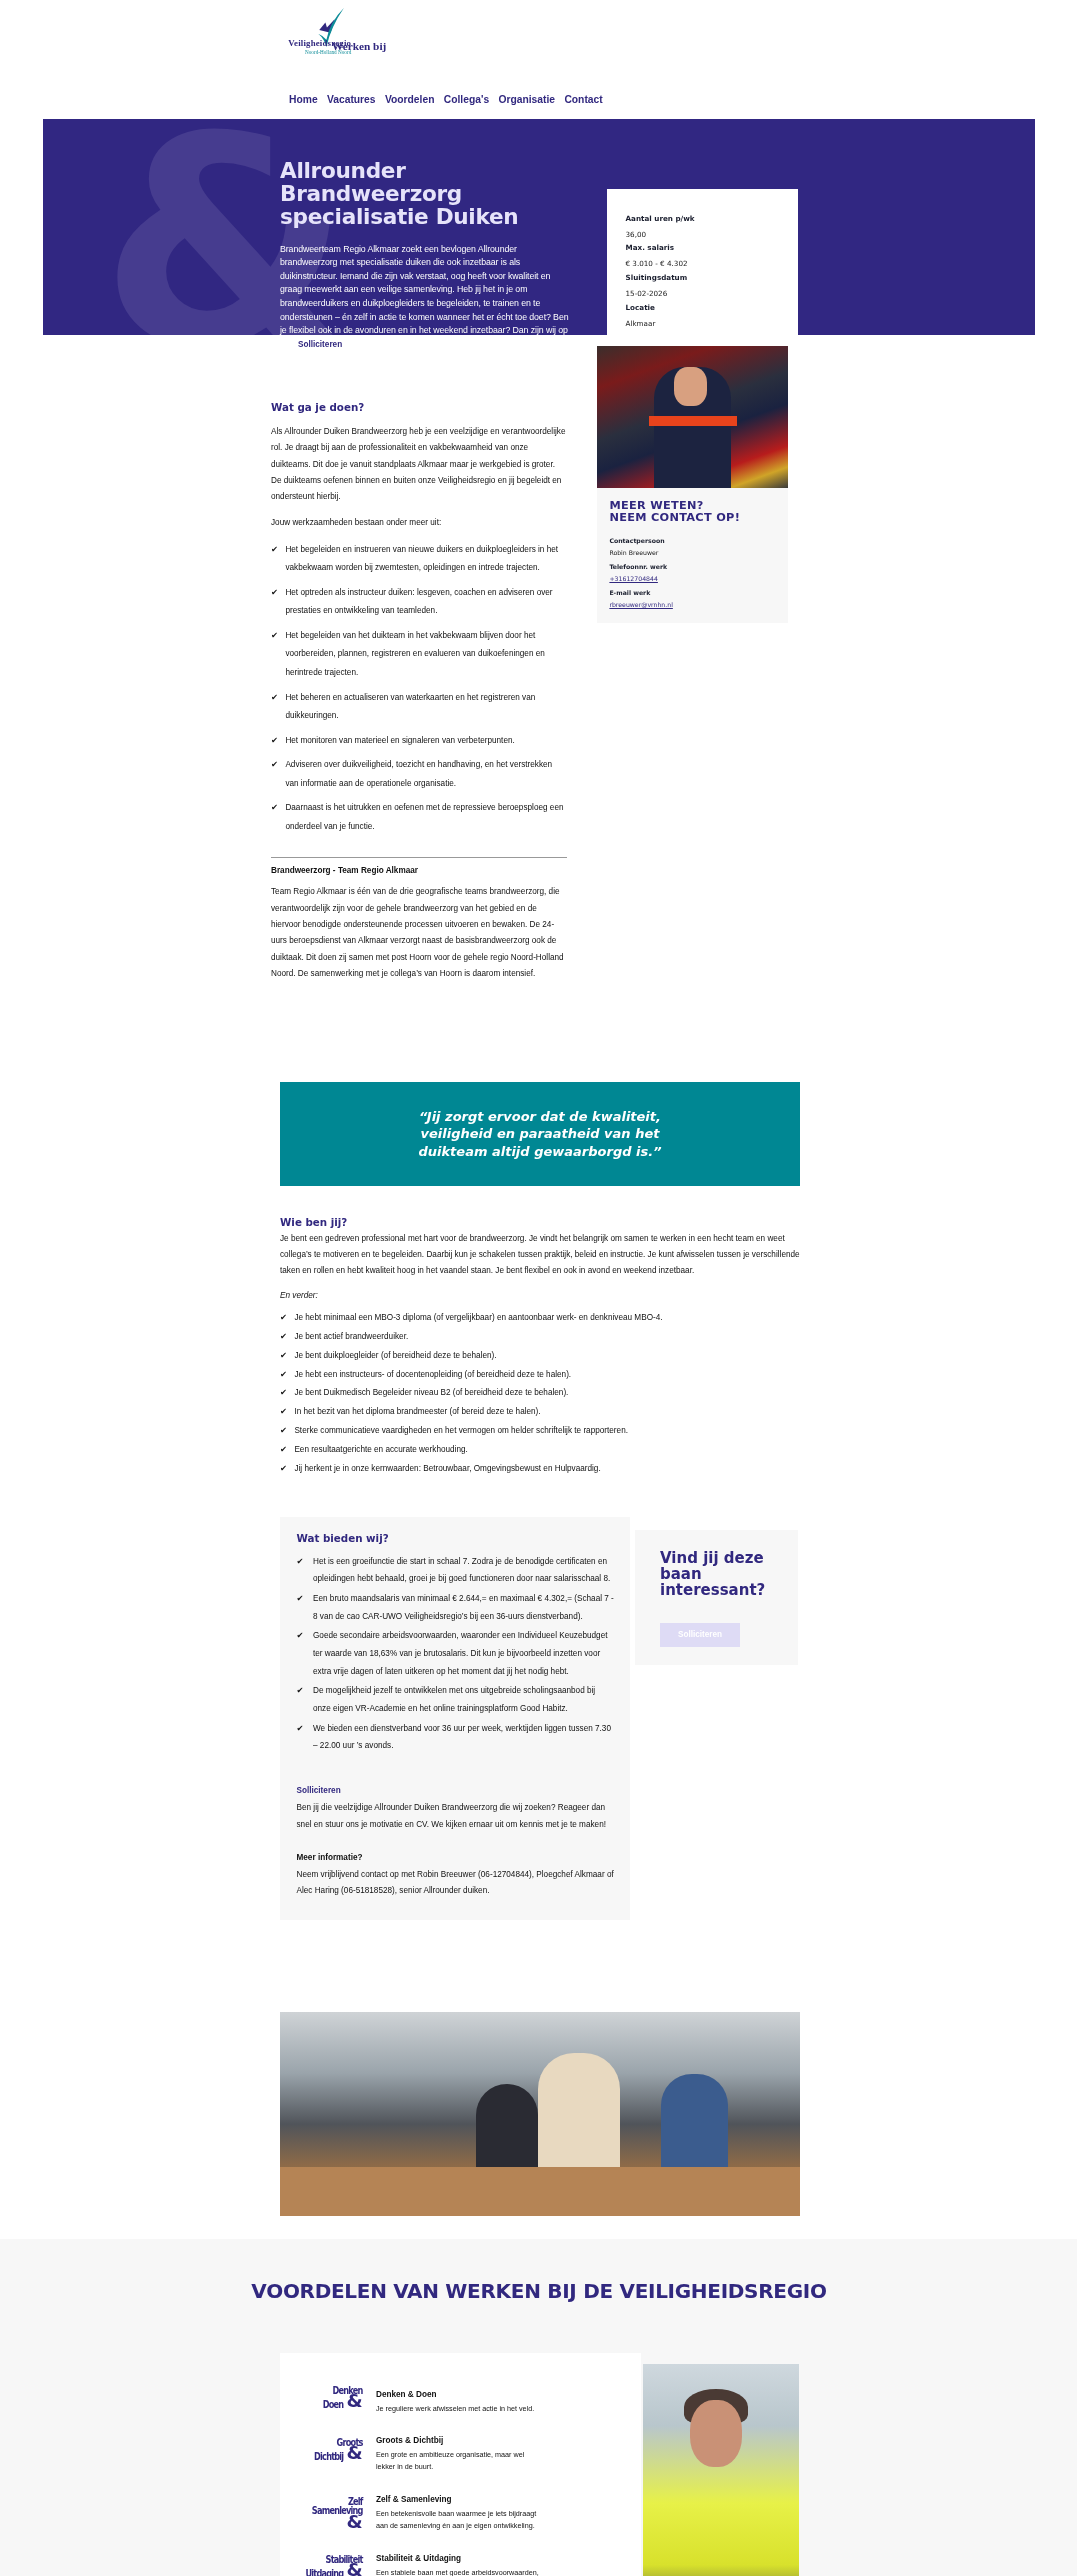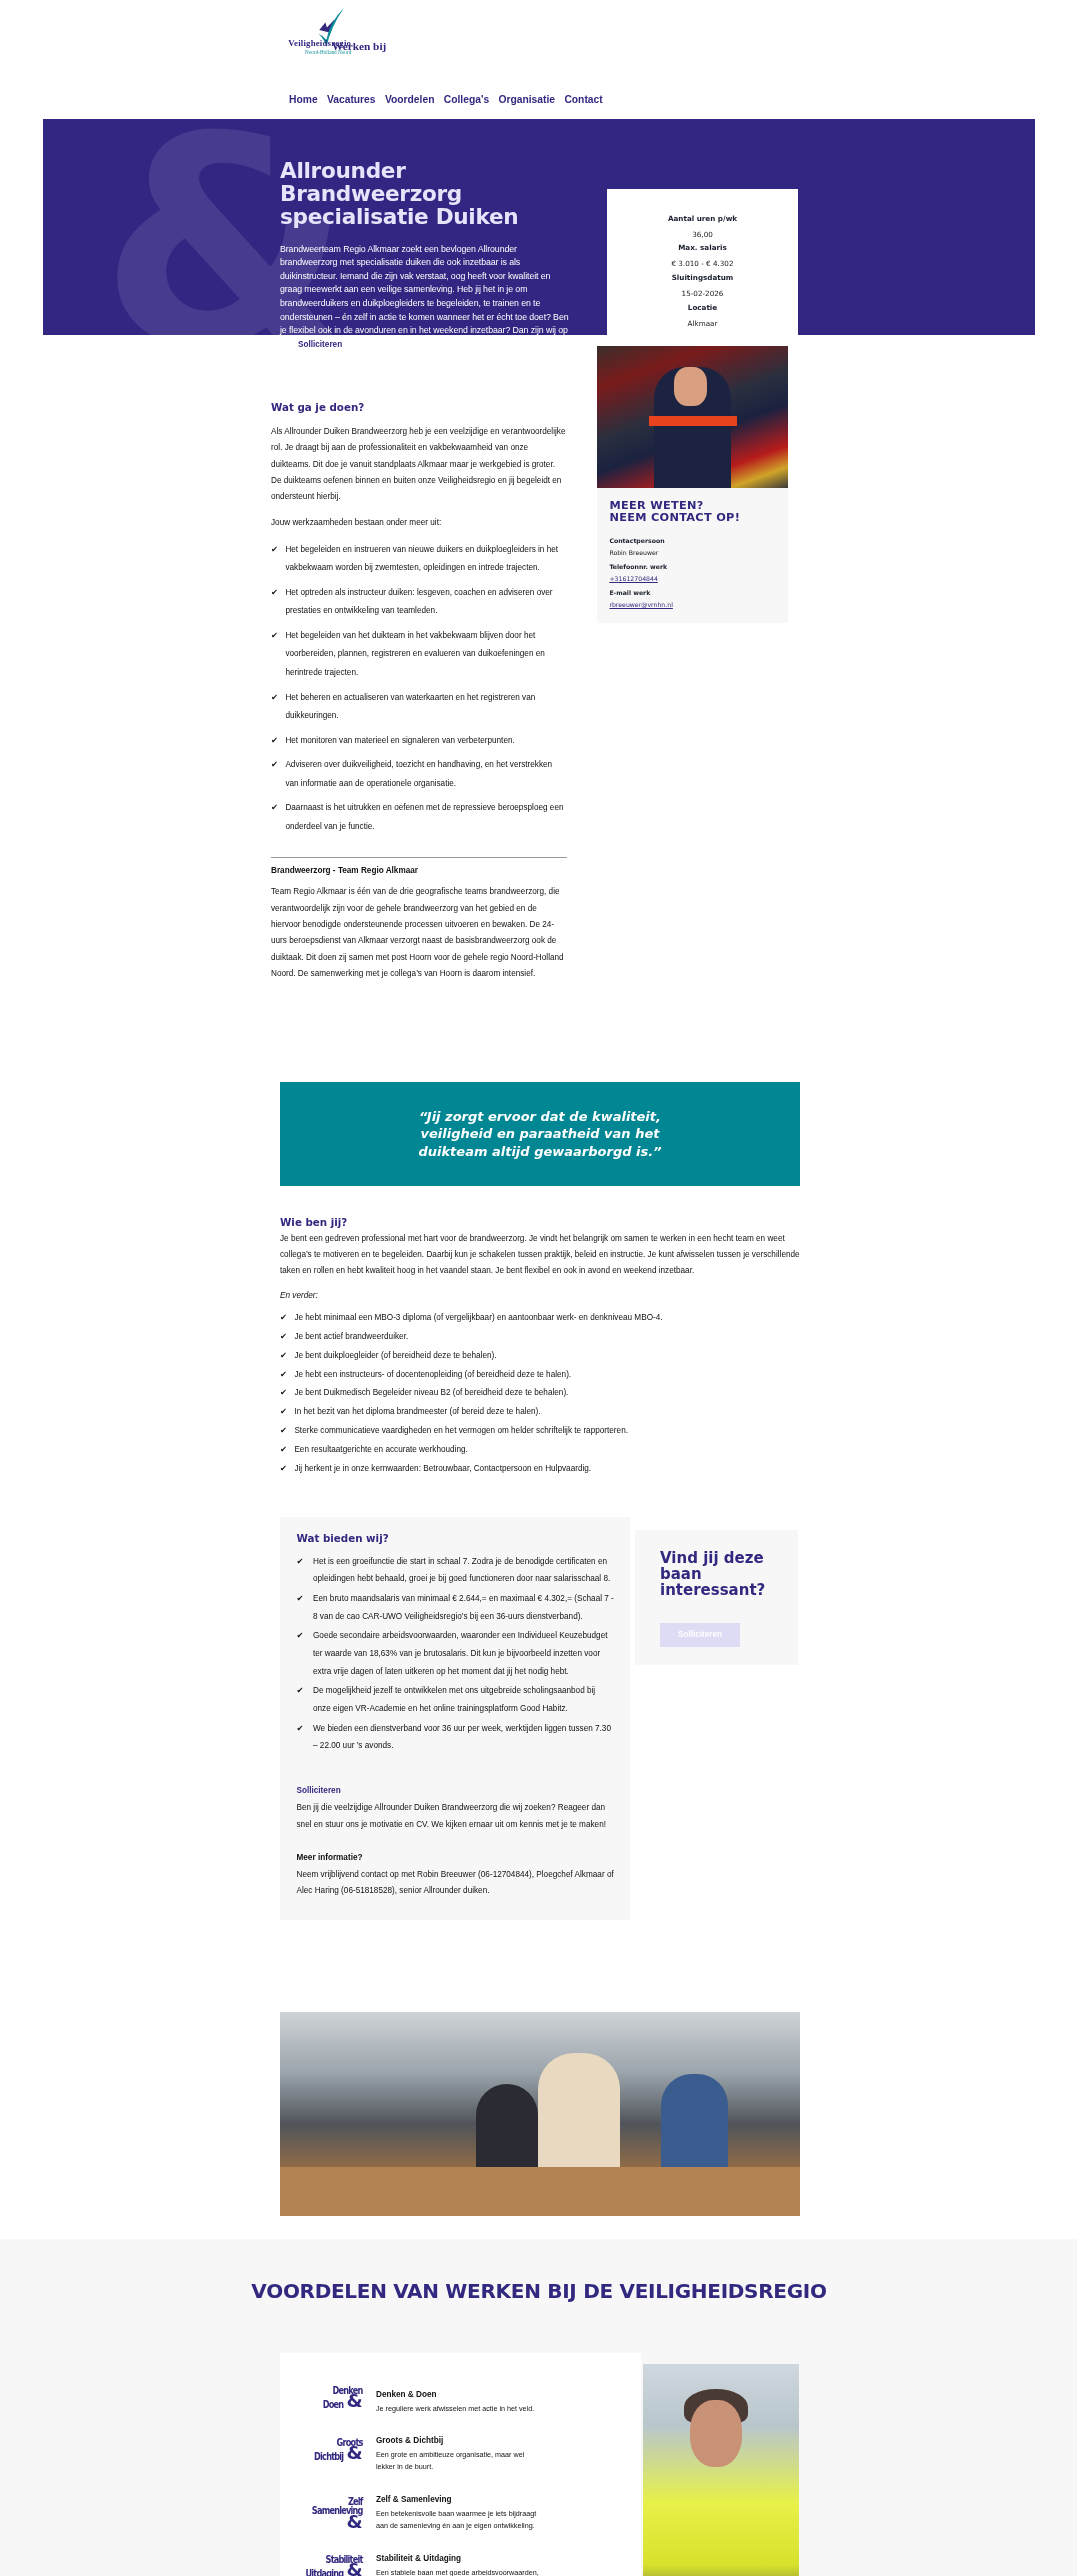--- a/index.html
+++ b/index.html
@@ -19,21 +19,21 @@
 
   
   .hero { position: relative; height: 216px; margin: 6.2px 43px 0 43px; background: #312782; overflow: hidden; }
   .hero-amp { position: absolute; left: 57px; top: -20.6px; font-family: "DejaVu Sans", sans-serif; font-weight: bold; font-size: 289px; line-height: 1; color: #463c8f; }
   .hero-text { position: absolute; left: 237px; top: 41px; width: 289px; color: #fff; }
   .hero-title { font-family: "DejaVu Sans", sans-serif; font-size: 21.6px; font-weight: bold; line-height: 1.05; color: #e6e3fa; letter-spacing: -0.3px; }
   .hero-desc { margin-top: 14.4px; font-size: 8.8px; line-height: 1.55; color: #fff; letter-spacing: -0.1px; }
   .apply-tab { position: absolute; left: 281px; top: 337px; width: 39px; height: 14.4px; background: #fff; }
   .apply-link { position: absolute; left: 298px; top: 341px; font-weight: bold; font-size: 8.2px; color: #31287f; line-height: 1; }
 
-  .info-card { position: absolute; left: 607px; top: 189px; width: 191px; height: 155px; background: #fff; padding: 20.6px 18.5px; font-family: "DejaVu Sans", sans-serif; text-align: center; }
+  .info-card { position: absolute; left: 607px; top: 189px; width: 191px; height: 155px; background: #fff; padding: 20.6px 18.5px; font-family: "DejaVu Sans", sans-serif; }
   .info-card dt { font-size: 7.2px; font-weight: bold; color: #1a1e2e; line-height: 1.2; margin-top: 5.2px; }
   .info-card dd { font-size: 7.2px; color: #1a1a1a; line-height: 1.2; margin-top: 7.2px; }
 
   
   .content { position: relative; width: 536px; margin: 0 auto; height: 747px; }
   .main-col { position: absolute; left: 0; top: 67px; width: 296px; }
   .section-h { font-family: "DejaVu Sans", sans-serif; font-size: 10.3px; font-weight: bold; color: #31287f; line-height: 1; margin-bottom: 11.3px; }
   .para { font-size: 8.2px; line-height: 2; color: #111; }
   .checklist { list-style: none; margin-top: 9.3px; }
   .checklist li { position: relative; padding-left: 14.4px; font-size: 8.2px; line-height: 2.25; margin-bottom: 6.2px; }
@@ -191,21 +191,21 @@
   <p class="para italic">En verder:</p>
   <ul class="checklist">
     <li><span class="chk">✔</span><span>Je hebt minimaal een MBO-3 diploma (of vergelijkbaar) en aantoonbaar werk- en denkniveau MBO-4.</span></li>
     <li><span class="chk">✔</span><span>Je bent actief brandweerduiker.</span></li>
     <li><span class="chk">✔</span><span>Je bent duikploegleider (of bereidheid deze te behalen).</span></li>
     <li><span class="chk">✔</span><span>Je hebt een instructeurs- of docentenopleiding (of bereidheid deze te halen).</span></li>
     <li><span class="chk">✔</span><span>Je bent Duikmedisch Begeleider niveau B2 (of bereidheid deze te behalen).</span></li>
     <li><span class="chk">✔</span><span>In het bezit van het diploma brandmeester (of bereid deze te halen).</span></li>
     <li><span class="chk">✔</span><span>Sterke communicatieve vaardigheden en het vermogen om helder schriftelijk te rapporteren.</span></li>
     <li><span class="chk">✔</span><span>Een resultaatgerichte en accurate werkhouding.</span></li>
-    <li><span class="chk">✔</span><span>Jij herkent je in onze kernwaarden: Betrouwbaar, Contactpersoon en Hulpvaardig.</span></li>
+    <li><span class="chk">✔</span><span>Jij herkent je in onze kernwaarden: Betrouwbaar, Omgevingsbewust en Hulpvaardig.</span></li>
   </ul>
 </section>
 
 <section class="offer-row">
   <div class="offer">
     <h2 class="section-h">Wat bieden wij?</h2>
     <ul class="checklist">
       <li><span class="chk">✔</span><span>Het is een groeifunctie die start in schaal 7. Zodra je de benodigde certificaten en opleidingen hebt behaald, groei je bij goed functioneren door naar salarisschaal 8.</span></li>
       <li><span class="chk">✔</span><span>Een bruto maandsalaris van minimaal € 2.644,= en maximaal € 4.302,= (Schaal 7 - 8 van de cao CAR-UWO Veiligheidsregio’s bij een 36-uurs dienstverband).</span></li>
       <li><span class="chk">✔</span><span>Goede secondaire arbeidsvoorwaarden, waaronder een Individueel Keuzebudget ter waarde van 18,63% van je brutosalaris. Dit kun je bijvoorbeeld inzetten voor extra vrije dagen of laten uitkeren op het moment dat jij het nodig hebt.</span></li>

